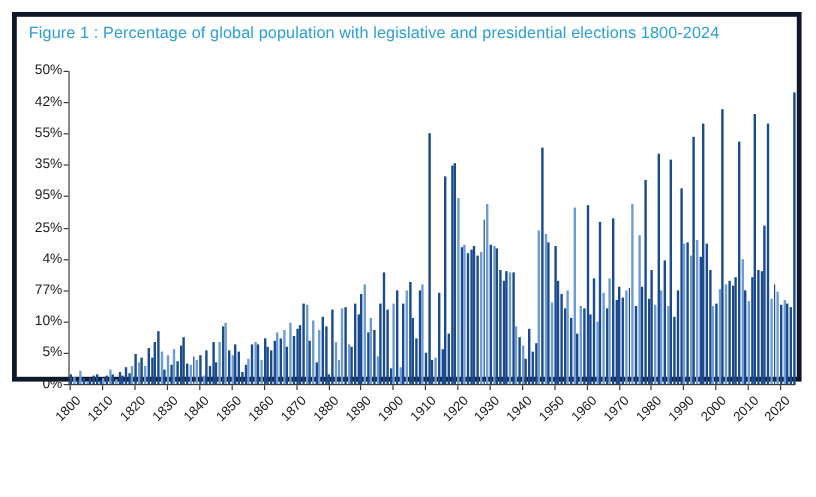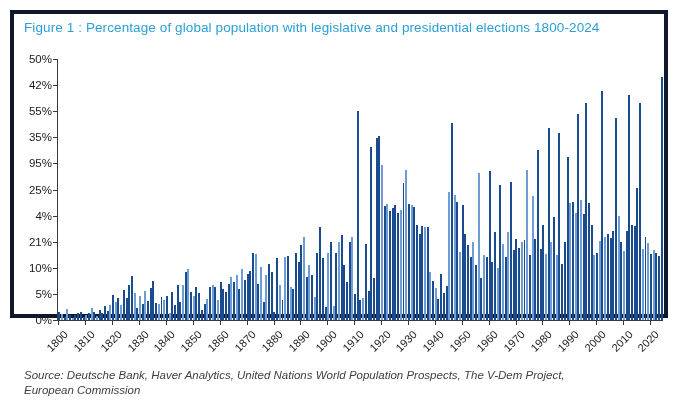--- a/index.html
+++ b/index.html
@@ -264,28 +264,27 @@
         <div class="bar" style="left: 581.12px; width: 1.99px; height: 217.2px; background: rgb(26, 75, 143);"></div>
         <div class="bar" style="left: 583.81px; width: 1.99px; height: 71.5px; background: rgb(110, 156, 212);"></div>
         <div class="bar" style="left: 586.5px; width: 1.99px; height: 83.5px; background: rgb(26, 75, 143);"></div>
         <div class="bar" style="left: 589.19px; width: 1.99px; height: 76.7px; background: rgb(110, 156, 212);"></div>
         <div class="bar" style="left: 591.88px; width: 1.99px; height: 65.8px; background: rgb(26, 75, 143);"></div>
         <div class="bar" style="left: 594.57px; width: 1.99px; height: 69.9px; background: rgb(110, 156, 212);"></div>
         <div class="bar" style="left: 597.26px; width: 1.99px; height: 66.8px; background: rgb(26, 75, 143);"></div>
         <div class="bar" style="left: 599.94px; width: 1.99px; height: 64.2px; background: rgb(26, 75, 143);"></div>
         <div class="bar" style="left: 602.63px; width: 1.99px; height: 242.7px; background: rgb(26, 75, 143);"></div>
       </div>
-    <div class="source">Source: Deutsche Bank, Haver Analytics, United Nations World Population Prospects, The V-Dem Project, European Commission</div>
   <div class="ylab" style="top: 299px;">0%</div>
       <div class="ytick" style="top: 306px;"></div>
       <div class="ylab" style="top: 272.9px;">5%</div>
       <div class="ytick" style="top: 279.9px;"></div>
       <div class="ylab" style="top: 246.8px;">10%</div>
       <div class="ytick" style="top: 253.8px;"></div>
-      <div class="ylab" style="top: 220.7px;">21%</div>
+      <div class="ylab" style="top: 220.7px;">77%</div>
       <div class="ytick" style="top: 227.7px;"></div>
       <div class="ylab" style="top: 194.6px;">4%</div>
       <div class="ytick" style="top: 201.6px;"></div>
       <div class="ylab" style="top: 168.5px;">25%</div>
       <div class="ytick" style="top: 175.5px;"></div>
       <div class="ylab" style="top: 142.4px;">95%</div>
       <div class="ytick" style="top: 149.4px;"></div>
       <div class="ylab" style="top: 116.3px;">35%</div>
       <div class="ytick" style="top: 123.3px;"></div>
       <div class="ylab" style="top: 90.2px;">55%</div>

